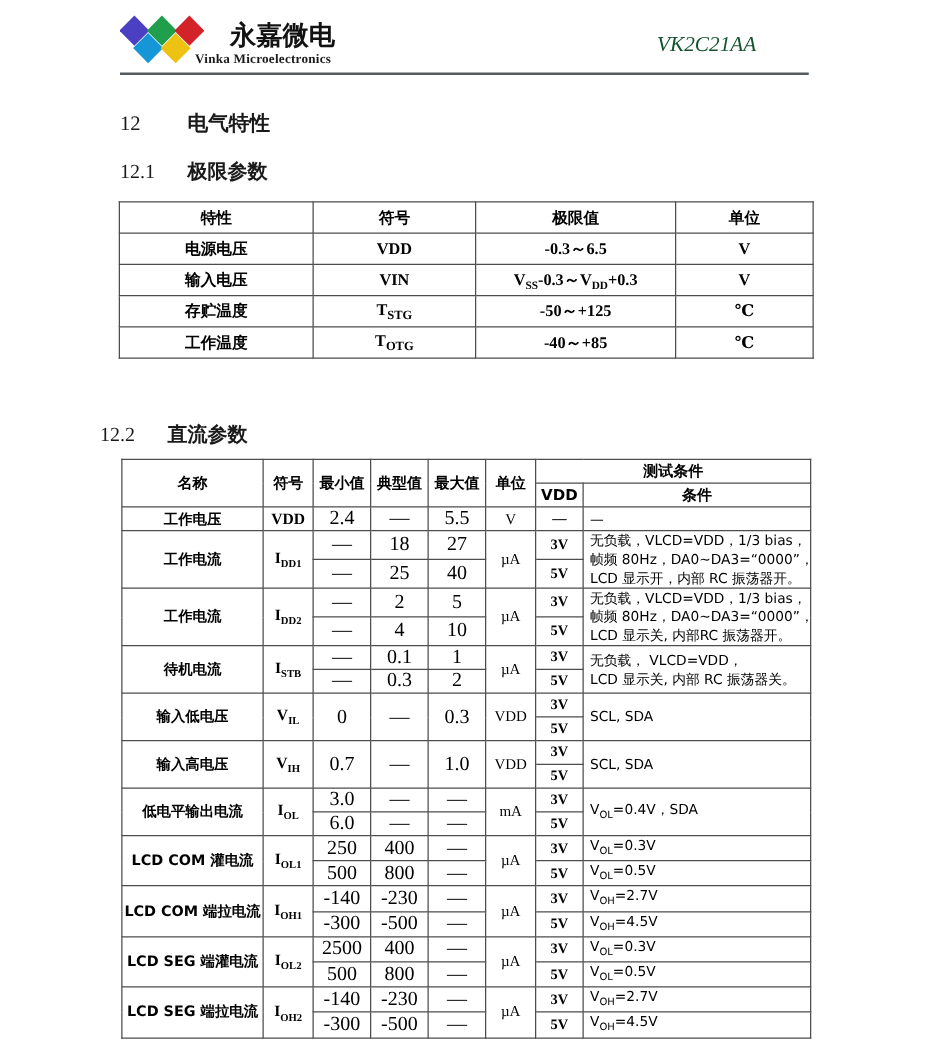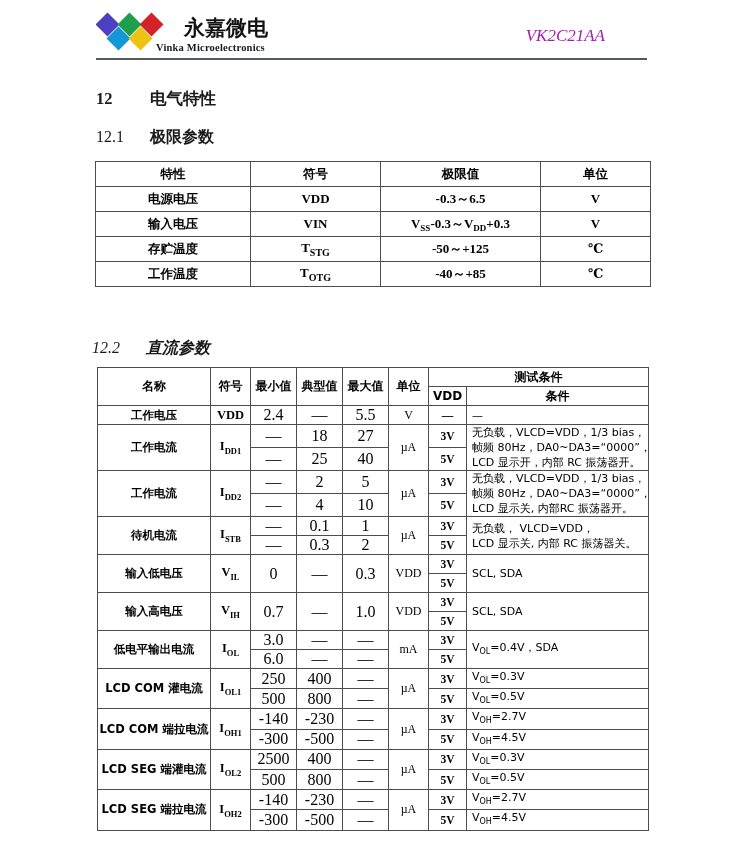--- a/index.html
+++ b/index.html
@@ -60,21 +60,21 @@
     white-space: nowrap;
     letter-spacing: 0.2px;
   }
   #part-number {
     position: absolute;
     right: 44px;
     top: 26px;
     font-family: "Liberation Serif", serif;
     font-style: italic;
     font-size: 17px;
-    color: #a21caf;
+    color: #14532d;
     white-space: nowrap;
   }
   #header-rule {
     position: absolute;
     left: 96px;
     top: 58px;
     width: 551px;
     height: 2px;
     background: #555a5f;
   }
@@ -85,41 +85,41 @@
     font-family: "DejaVu Sans", sans-serif;
     font-size: 16.5px;
     font-weight: bold;
     color: #1a1a1a;
     white-space: nowrap;
   }
   .h1-sec .num {
     display: inline-block;
     width: 54px;
     font-family: "Liberation Serif", serif;
-    font-weight: bold;
+    font-weight: normal;
     font-size: 16.5px;
   }
   .h2-sec {
     position: absolute;
     font-family: "DejaVu Sans", sans-serif;
     font-size: 16px;
     font-weight: bold;
     color: #1a1a1a;
     white-space: nowrap;
   }
   .h2-sec .num {
     display: inline-block;
     width: 54px;
     font-family: "Liberation Serif", serif;
     font-weight: normal;
     font-size: 16px;
   }
   #heading-12 { left: 96px; top: 88px; }
   #heading-12-1 { left: 96px; top: 127px; }
-  #heading-12-2 { left: 92px; top: 338px; font-style: italic; }
+  #heading-12-2 { left: 80px; top: 338px; }
 
   
   table {
     border-collapse: collapse;
     position: absolute;
     table-layout: fixed;
   }
   table td {
     border: 1px solid #4d4d4d;
     text-align: center;

